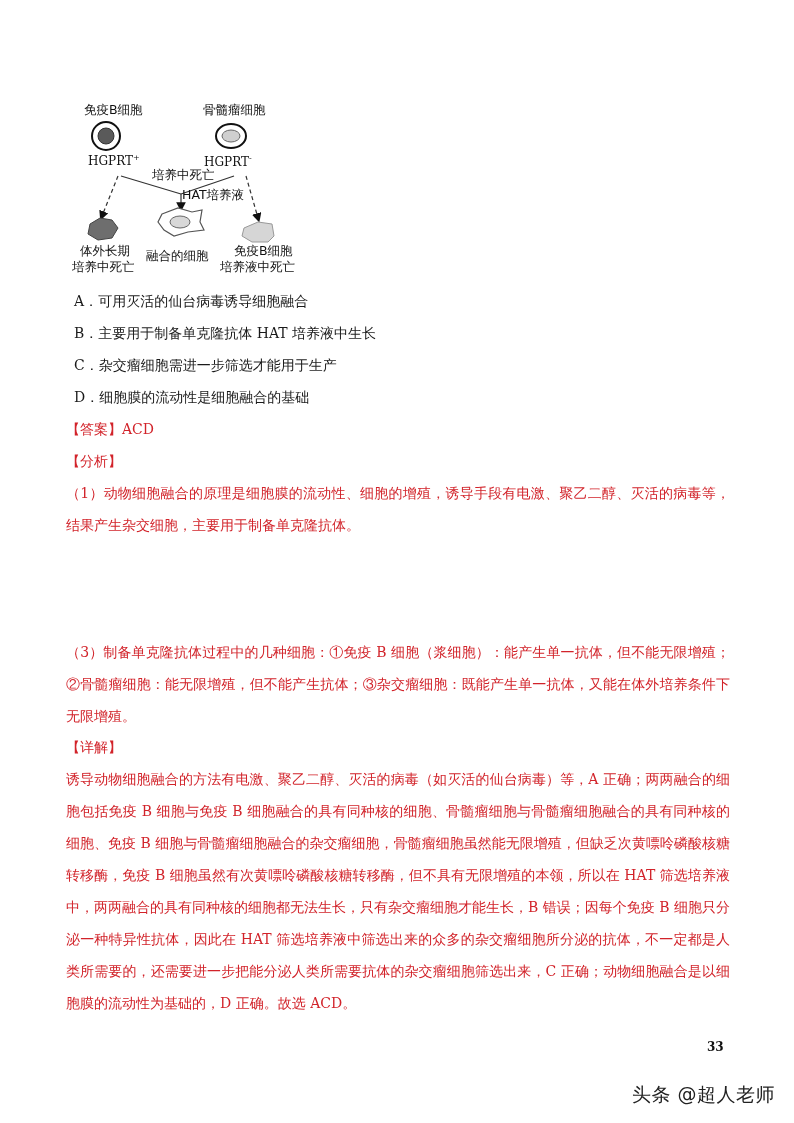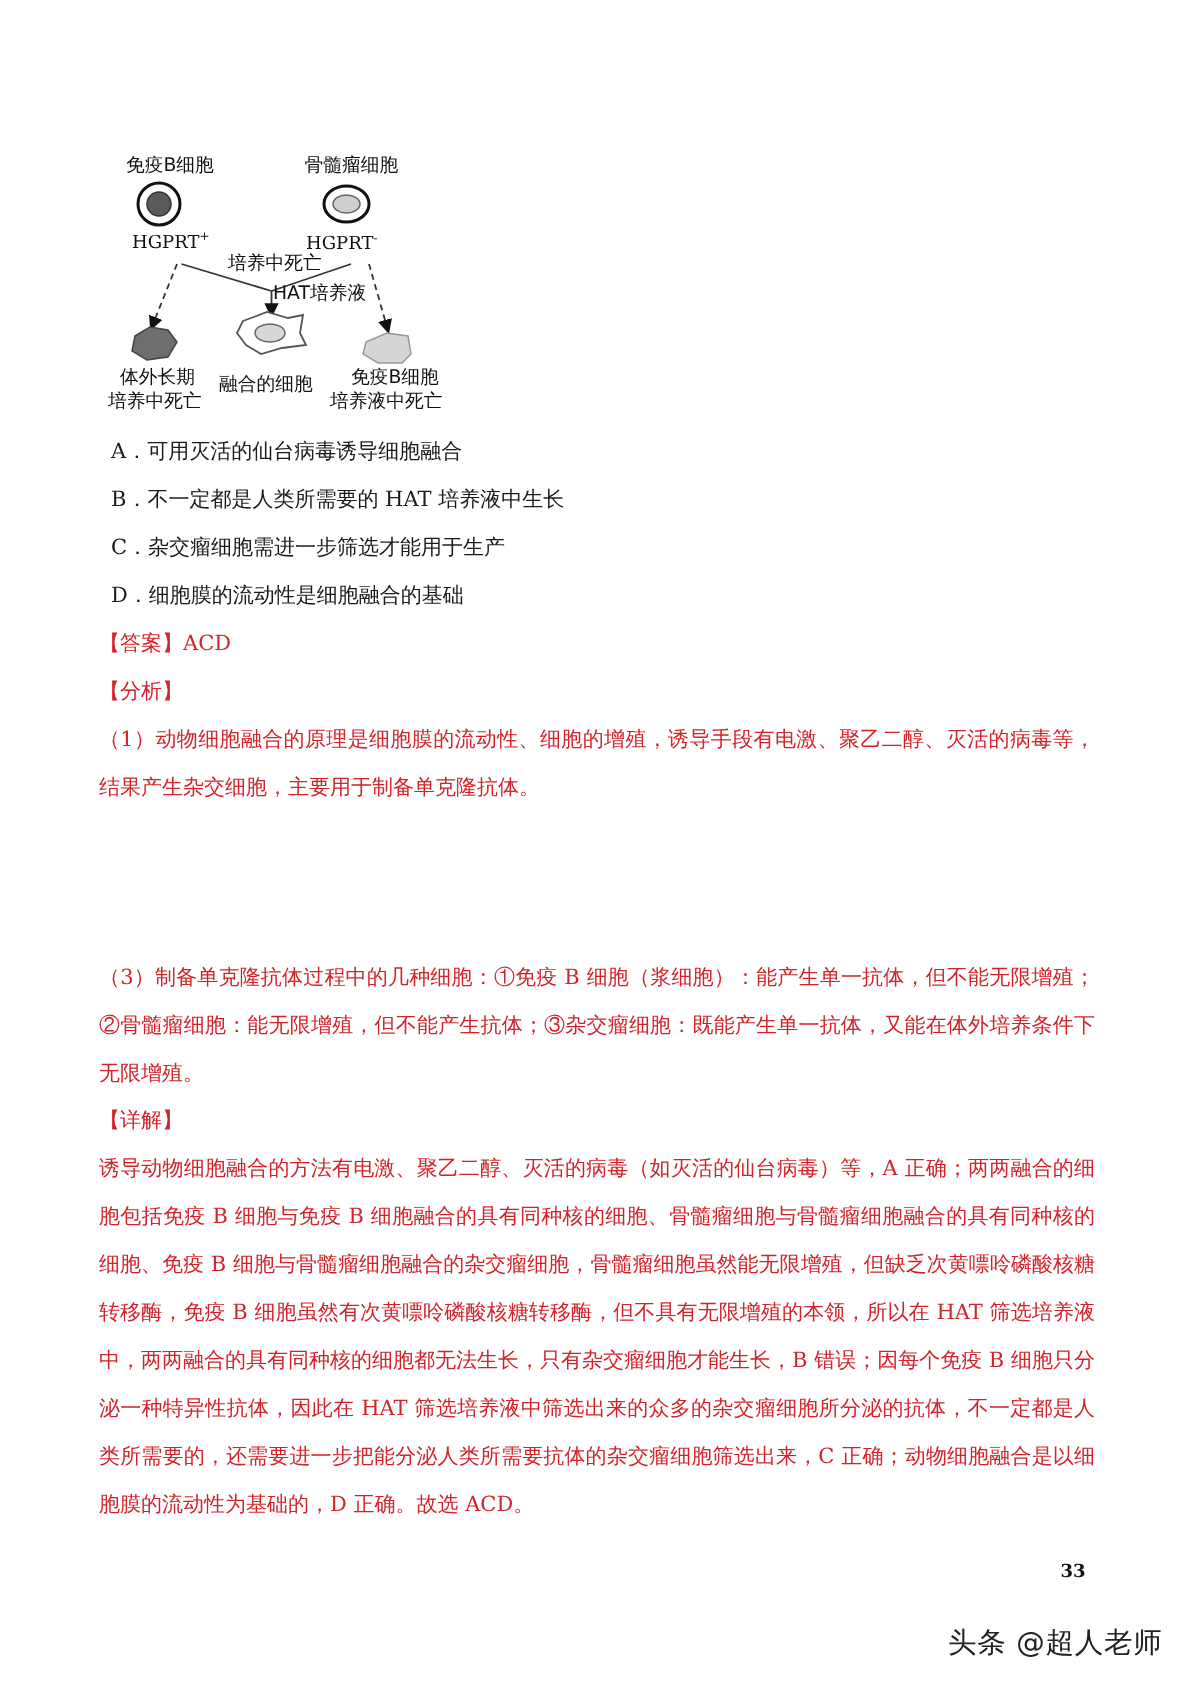--- a/index.html
+++ b/index.html
@@ -69,21 +69,21 @@
     <div class="dlabel" style="left:116px; top:91px;">HAT培养液</div>
 
     <div class="dlabel" style="left:14px; top:147px;">体外长期</div>
     <div class="dlabel" style="left:6px; top:163px;">培养中死亡</div>
     <div class="dlabel" style="left:80px; top:152px;">融合的细胞</div>
     <div class="dlabel" style="left:168px; top:147px;">免疫B细胞</div>
     <div class="dlabel" style="left:154px; top:163px;">培养液中死亡</div>
   </div>
 
   <div class="line" style="top:291px;"><span>A．</span><span>可用灭活的仙台病毒诱导细胞融合</span></div>
-  <div class="line" style="top:323px;"><span>B．</span><span>不一定都是人类所需要的 HAT 培养液中生长</span></div>
+  <div class="line" style="top:323px;"><span>B．</span><span>主要用于制备单克隆抗体 HAT 培养液中生长</span></div>
   <div class="line" style="top:387px;"><span>D．</span><span>细胞膜的流动性是细胞融合的基础</span></div>
   <div class="line" style="top:355px;"><span>C．</span><span>杂交瘤细胞需进一步筛选才能用于生产</span></div>
 
   <div class="line red" style="top:419px; left:66px;"><span>【答案】</span><span>ACD</span></div>
 
   <div class="line red" style="top:451px; left:66px;">【分析】</div>
   <div class="para" style="top:477px;">（1）动物细胞融合的原理是细胞膜的流动性、细胞的增殖，诱导手段有电激、聚乙二醇、灭活的病毒等，结果产生杂交细胞，主要用于制备单克隆抗体。</div>
   <div class="para" style="top:636px;">（3）制备单克隆抗体过程中的几种细胞：①免疫 B 细胞（浆细胞）：能产生单一抗体，但不能无限增殖；②骨髓瘤细胞：能无限增殖，但不能产生抗体；③杂交瘤细胞：既能产生单一抗体，又能在体外培养条件下无限增殖。</div>
 
   <div class="line red" style="top:737px; left:66px;">【详解】</div>

